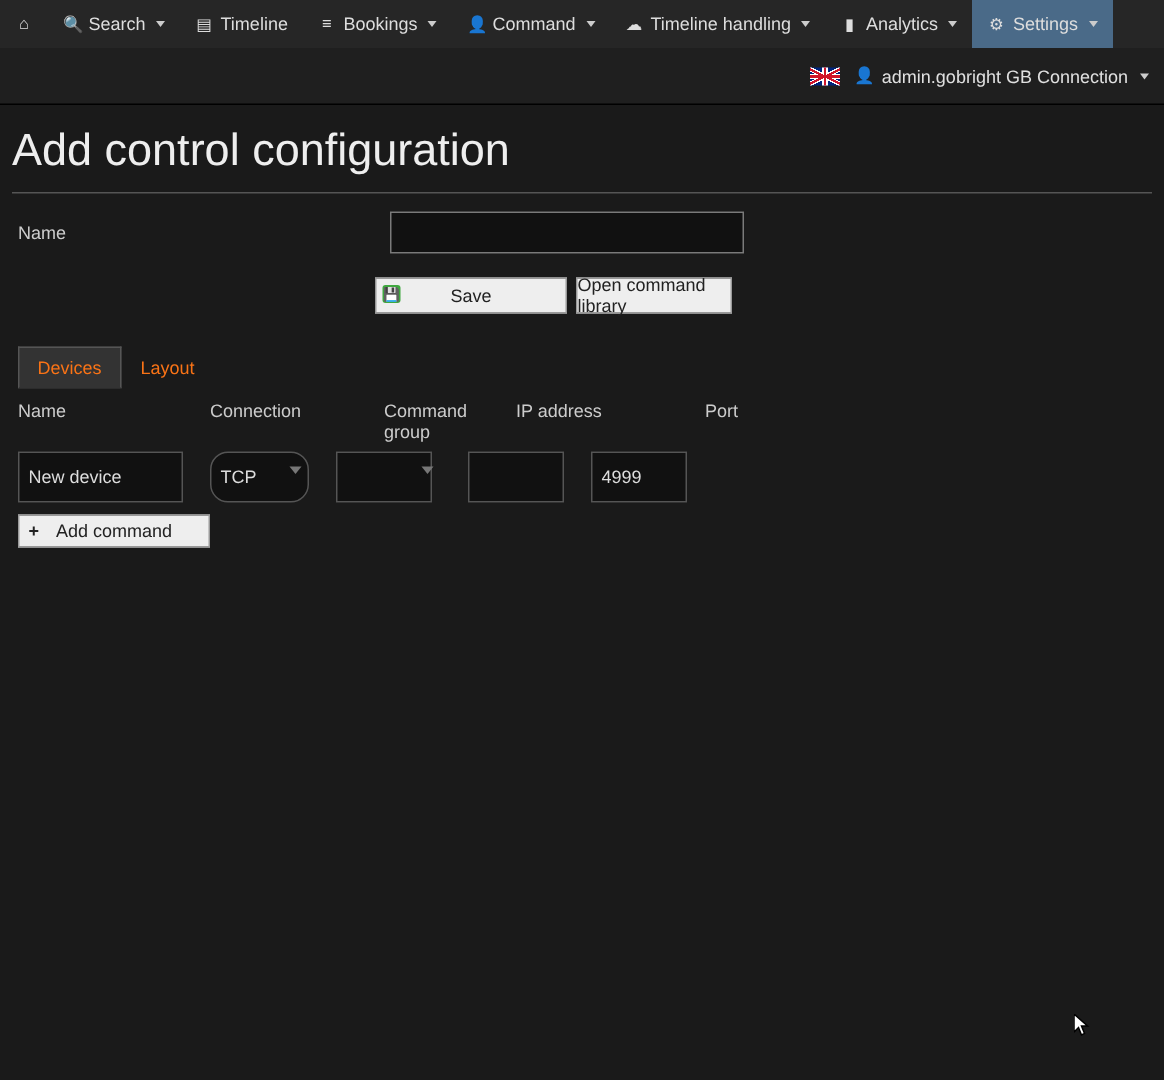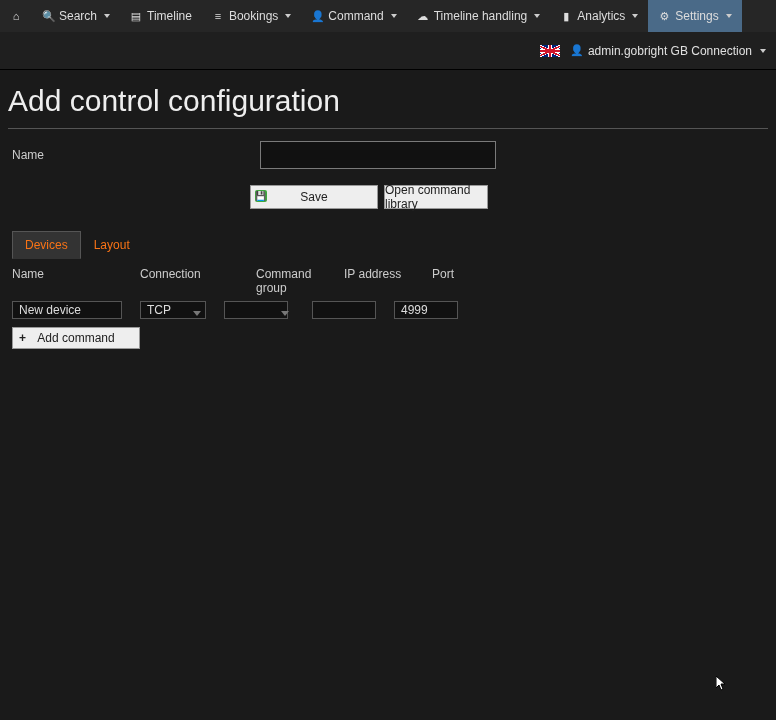--- a/index.html
+++ b/index.html
@@ -151,36 +151,36 @@
     display:flex;
     padding: 8px 12px 4px;
     gap: 18px;
     color:#ccc;
     font-size:12px;
   }
   .col-name   { width:110px;}
   .col-conn   { width:66px;}
   .col-cmd    { width:70px;margin-left:32px;}
   .col-ip     { width:70px;}
-  .col-port   { width:60px;}
+  .col-port   { width:60px;text-align:right;}
   .gridrow {
     display:flex;
     padding: 2px 12px;
     gap: 18px;
     align-items:center;
   }
   .cell-input {
-    height:18px;
+    height:34px;
     background:#111;
     border:1px solid #555;
     color:#ddd;
     padding:1px 6px;
     font-size:12px;
   }
-  .w110{width:110px;} .w66{width:66px;} .w70{width:70px;}
+  .w110{width:110px;} .w66{width:66px;border-radius:12px;} .w70{width:70px;}
   .select {
     position:relative;
   }
   .select .cell-input{ padding-right:16px;}
   .select .sel-caret{
     position:absolute; right:5px; top:10px;
     border-left:4px solid transparent; border-right:4px solid transparent; border-top:5px solid #777;
   }
   
   .adddev {

